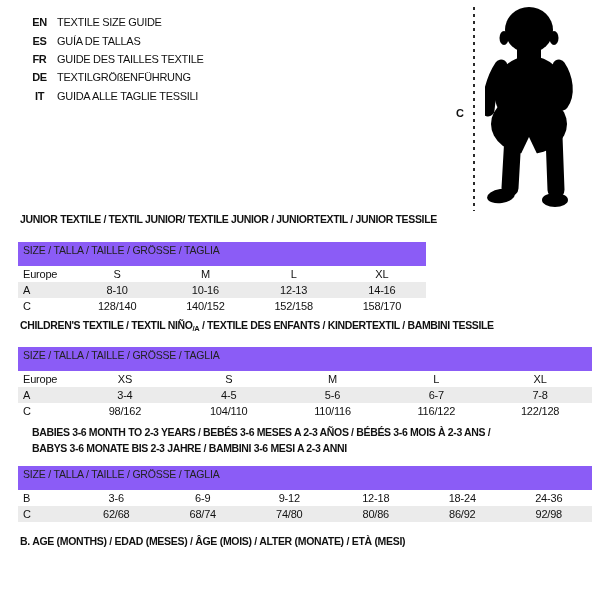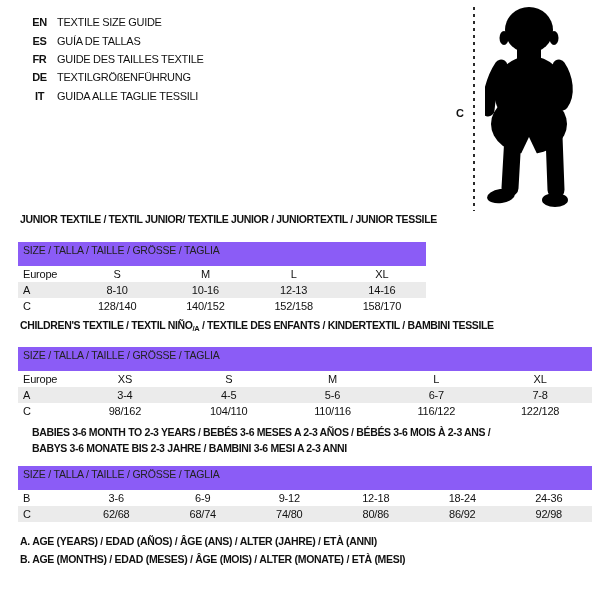--- a/index.html
+++ b/index.html
@@ -162,15 +162,14 @@
     <span class="data-cell">62/68</span>
     <span class="data-cell">68/74</span>
     <span class="data-cell">74/80</span>
     <span class="data-cell">80/86</span>
     <span class="data-cell">86/92</span>
     <span class="data-cell">92/98</span>
   </div>
 </div>
 
 <div class="abs footnotes">
-  <div class="footnote">A. AGE (YEARS) / EDAD (AÑOS) / ÂGE (ANS) / ALTER (JAHRE) / ETÀ (ANNI)</div>
   <div class="footnote">B. AGE (MONTHS) / EDAD (MESES) / ÂGE (MOIS) / ALTER (MONATE) / ETÀ (MESI)</div>
 </div>
 
 </body></html>

